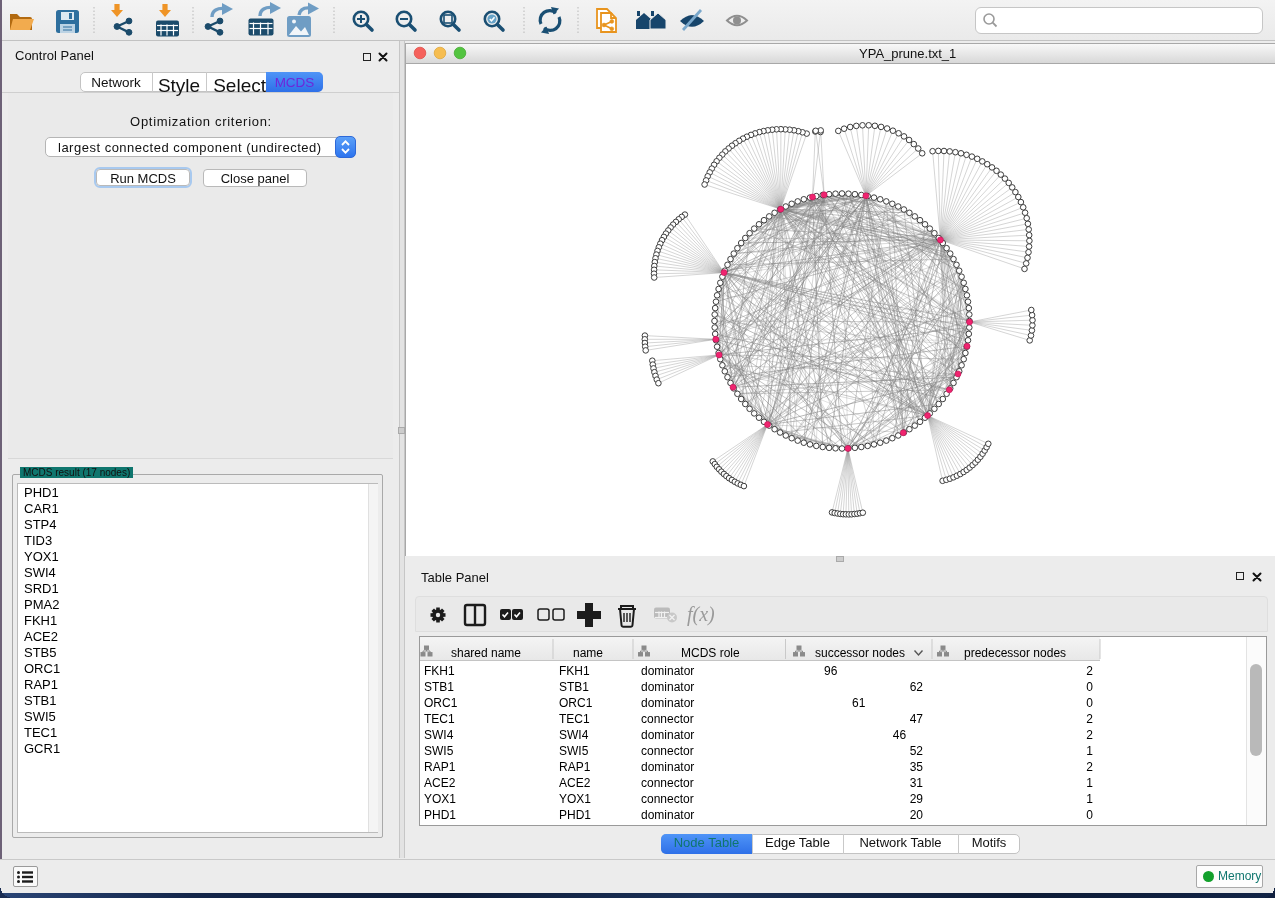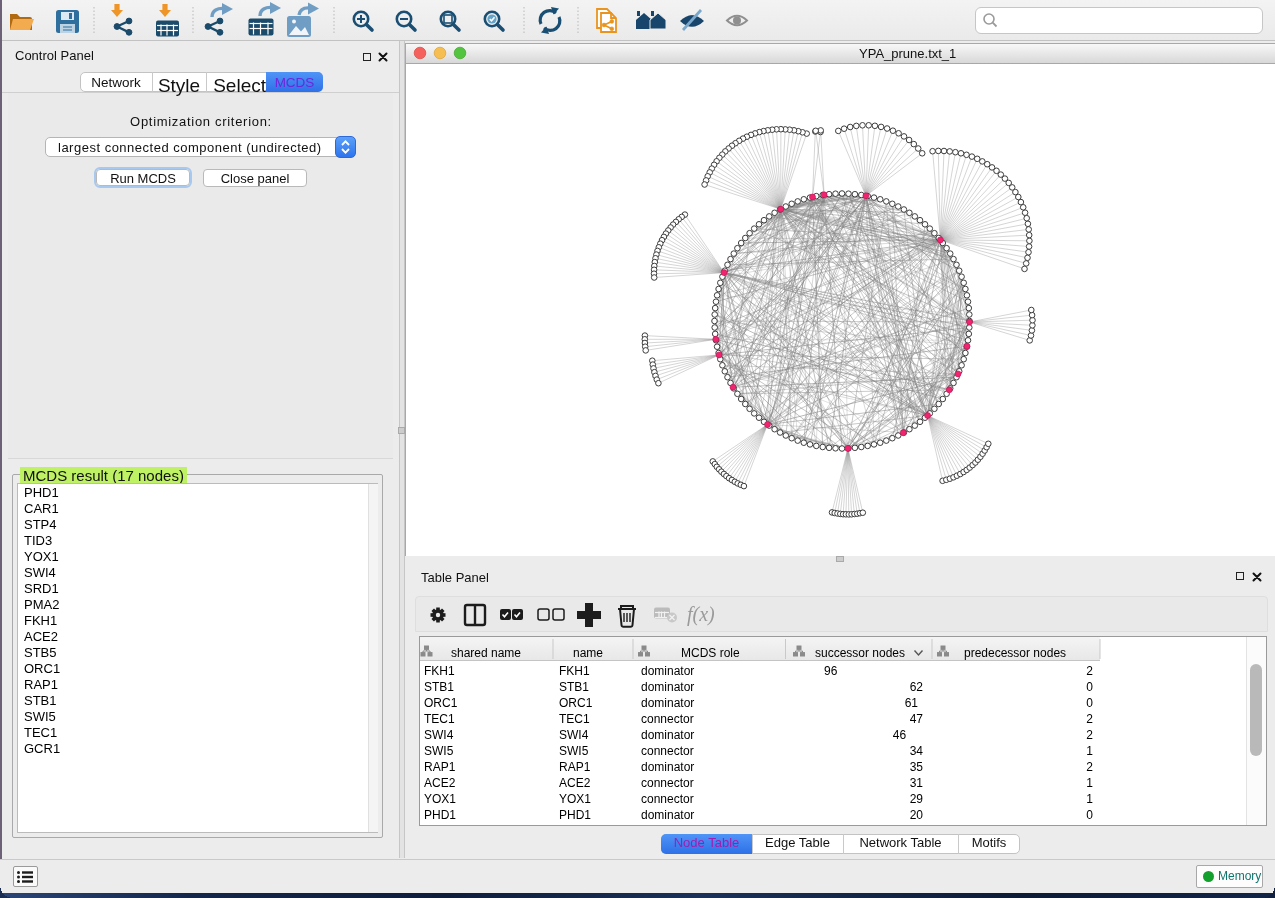--- a/index.html
+++ b/index.html
@@ -198,21 +198,21 @@
 </svg>
 <div class="abs" style="left:58px;top:140px;font-size:13px;letter-spacing:0.5px;color:#111">largest connected component (undirected)</div>
 
 <div class="abs" style="left:94px;top:167px;width:98px;height:21px;border:2.5px solid #a8c9ef;border-radius:6px"></div>
 <div class="abs" style="left:96px;top:169px;width:94px;height:17px;background:#fff;border:1px solid #b9b9b9;border-radius:4px"></div>
 <div class="abs t13" style="left:96px;top:171px;width:94px;text-align:center">Run MCDS</div>
 <div class="abs" style="left:203px;top:169px;width:104px;height:18px;background:#fff;border:1px solid #b9b9b9;border-radius:4px"></div>
 <div class="abs t13" style="left:203px;top:171px;width:104px;text-align:center">Close panel</div>
 
 <div class="abs" style="left:12px;top:474px;width:371px;height:364px;border:1px solid #a9a9a9;border-radius:2px"></div>
-<div class="abs" style="left:20px;top:467px;background:#bef264;padding:0 3px;font-size:15px;color:#111">MCDS result (17 nodes)</div>
+<div class="abs" style="left:20px;top:467px;background:#0f766e;padding:0 3px;font-size:10px;color:#111">MCDS result (17 nodes)</div>
 <div class="abs" style="left:17px;top:483px;width:361px;height:350px;background:#fff;border:1px solid #bbb"></div>
 <div class="abs" style="left:368px;top:484px;width:10px;height:348px;background:#f4f4f4;border-left:1px solid #e0e0e0"></div>
 <div class="abs" style="left:24px;top:485px;font-size:13px;color:#000;line-height:16px">PHD1<br>CAR1<br>STP4<br>TID3<br>YOX1<br>SWI4<br>SRD1<br>PMA2<br>FKH1<br>ACE2<br>STB5<br>ORC1<br>RAP1<br>STB1<br>SWI5<br>TEC1<br>GCR1</div>
 
 <div class="abs" style="left:399px;top:41px;width:6px;height:817px;background:#e3e3e3;border-left:1px solid #c6c6c6;border-right:1px solid #c6c6c6"></div>
 <div class="abs" style="left:398px;top:427px;width:7px;height:7px;background:#cccccc;border:1px solid #aaa"></div>
 
 <div class="abs" style="left:405px;top:43px;width:870px;height:21px;background:linear-gradient(#f8f8f8,#d8d8d8);border:1px solid #a8a8a8;border-right:none"></div>
 <svg class="abs" style="left:412px;top:45px" width="60" height="16" viewBox="0 0 60 16">
   <circle cx="8" cy="8" r="5.8" fill="#f5615c" stroke="#df4f48" stroke-width="0.8"></circle>
@@ -1190,36 +1190,36 @@
 <div class="abs t12" style="left:824px;top:664px;width:99px;text-align:left">96</div>
 <div class="abs t12" style="left:993px;top:664px;width:100px;text-align:right">2</div>
 <div class="abs t12" style="left:424px;top:680px">STB1</div>
 <div class="abs t12" style="left:559px;top:680px">STB1</div>
 <div class="abs t12" style="left:641px;top:680px">dominator</div>
 <div class="abs t12" style="left:824px;top:680px;width:99px;text-align:right">62</div>
 <div class="abs t12" style="left:993px;top:680px;width:100px;text-align:right">0</div>
 <div class="abs t12" style="left:424px;top:696px">ORC1</div>
 <div class="abs t12" style="left:559px;top:696px">ORC1</div>
 <div class="abs t12" style="left:641px;top:696px">dominator</div>
-<div class="abs t12" style="left:819px;top:696px;width:99px;text-align:right">61</div>
+<div class="abs t12" style="left:852px;top:696px;width:99px;text-align:left">61</div>
 <div class="abs t12" style="left:993px;top:696px;width:100px;text-align:right">0</div>
 <div class="abs t12" style="left:424px;top:712px">TEC1</div>
 <div class="abs t12" style="left:559px;top:712px">TEC1</div>
 <div class="abs t12" style="left:641px;top:712px">connector</div>
 <div class="abs t12" style="left:824px;top:712px;width:99px;text-align:right">47</div>
 <div class="abs t12" style="left:993px;top:712px;width:100px;text-align:right">2</div>
 <div class="abs t12" style="left:424px;top:728px">SWI4</div>
 <div class="abs t12" style="left:559px;top:728px">SWI4</div>
 <div class="abs t12" style="left:641px;top:728px">dominator</div>
 <div class="abs t12" style="left:850px;top:728px;width:99px;text-align:center">46</div>
 <div class="abs t12" style="left:993px;top:728px;width:100px;text-align:right">2</div>
 <div class="abs t12" style="left:424px;top:744px">SWI5</div>
 <div class="abs t12" style="left:559px;top:744px">SWI5</div>
 <div class="abs t12" style="left:641px;top:744px">connector</div>
-<div class="abs t12" style="left:824px;top:744px;width:99px;text-align:right">34</div>
+<div class="abs t12" style="left:824px;top:744px;width:99px;text-align:right">52</div>
 <div class="abs t12" style="left:993px;top:744px;width:100px;text-align:right">1</div>
 <div class="abs t12" style="left:424px;top:760px">RAP1</div>
 <div class="abs t12" style="left:559px;top:760px">RAP1</div>
 <div class="abs t12" style="left:641px;top:760px">dominator</div>
 <div class="abs t12" style="left:824px;top:760px;width:99px;text-align:right">35</div>
 <div class="abs t12" style="left:993px;top:760px;width:100px;text-align:right">2</div>
 <div class="abs t12" style="left:424px;top:776px">ACE2</div>
 <div class="abs t12" style="left:559px;top:776px">ACE2</div>
 <div class="abs t12" style="left:641px;top:776px">connector</div>
 <div class="abs t12" style="left:824px;top:776px;width:99px;text-align:right">31</div>
@@ -1236,21 +1236,21 @@
 <div class="abs t12" style="left:993px;top:808px;width:100px;text-align:right">0</div>
 
 <div class="abs" style="left:1246px;top:637px;width:20px;height:188px;background:#fbfbfb;border-left:1px solid #e3e3e3"></div>
 <div class="abs" style="left:1250px;top:664px;width:12px;height:92px;background:#b9b9b9;border-radius:6px"></div>
 
 <div class="abs" style="left:661px;top:834px;width:359px;height:20px;background:#fff;border:1px solid #c3c3c3;border-radius:5px"></div>
 <div class="abs" style="left:661px;top:834px;width:91px;height:20px;background:linear-gradient(#4f94f7,#2e70e8);border-radius:5px 0 0 5px"></div>
 <div class="abs" style="left:752px;top:834px;width:1px;height:20px;background:#c9c9c9"></div>
 <div class="abs" style="left:843px;top:834px;width:1px;height:20px;background:#c9c9c9"></div>
 <div class="abs" style="left:958px;top:834px;width:1px;height:20px;background:#c9c9c9"></div>
-<div class="abs" style="left:661px;top:835px;width:91px;text-align:center;font-size:13px;color:#a21caf">Node Table</div>
+<div class="abs" style="left:661px;top:835px;width:91px;text-align:center;font-size:13px;color:#0f766e">Node Table</div>
 <div class="abs t13" style="left:752px;top:835px;width:91px;text-align:center">Edge Table</div>
 <div class="abs t13" style="left:843px;top:835px;width:115px;text-align:center">Network Table</div>
 <div class="abs t13" style="left:958px;top:835px;width:62px;text-align:center">Motifs</div>
 
 <div class="abs" style="left:0;top:859px;width:1275px;height:34px;background:#ececec;border-top:1px solid #c9c9c9"></div>
 <div class="abs" style="left:13px;top:866px;width:25px;height:21px;background:#fafafa;border:1px solid #9a9a9a;border-radius:2px"></div>
 <svg class="abs" style="left:17px;top:871px" width="17" height="12" viewBox="0 0 17 12">
   <g fill="#1c1c1c">
       <circle cx="1.5" cy="1.5" r="1.5"></circle>
       <circle cx="1.5" cy="6" r="1.5"></circle>

